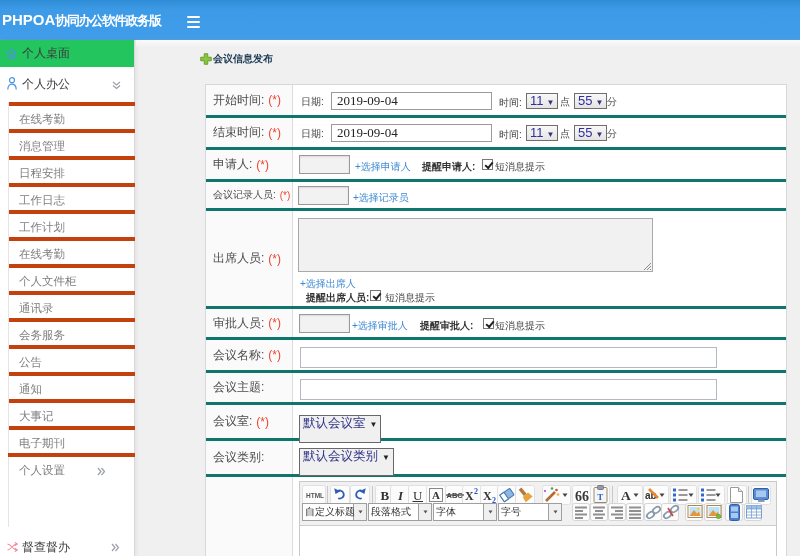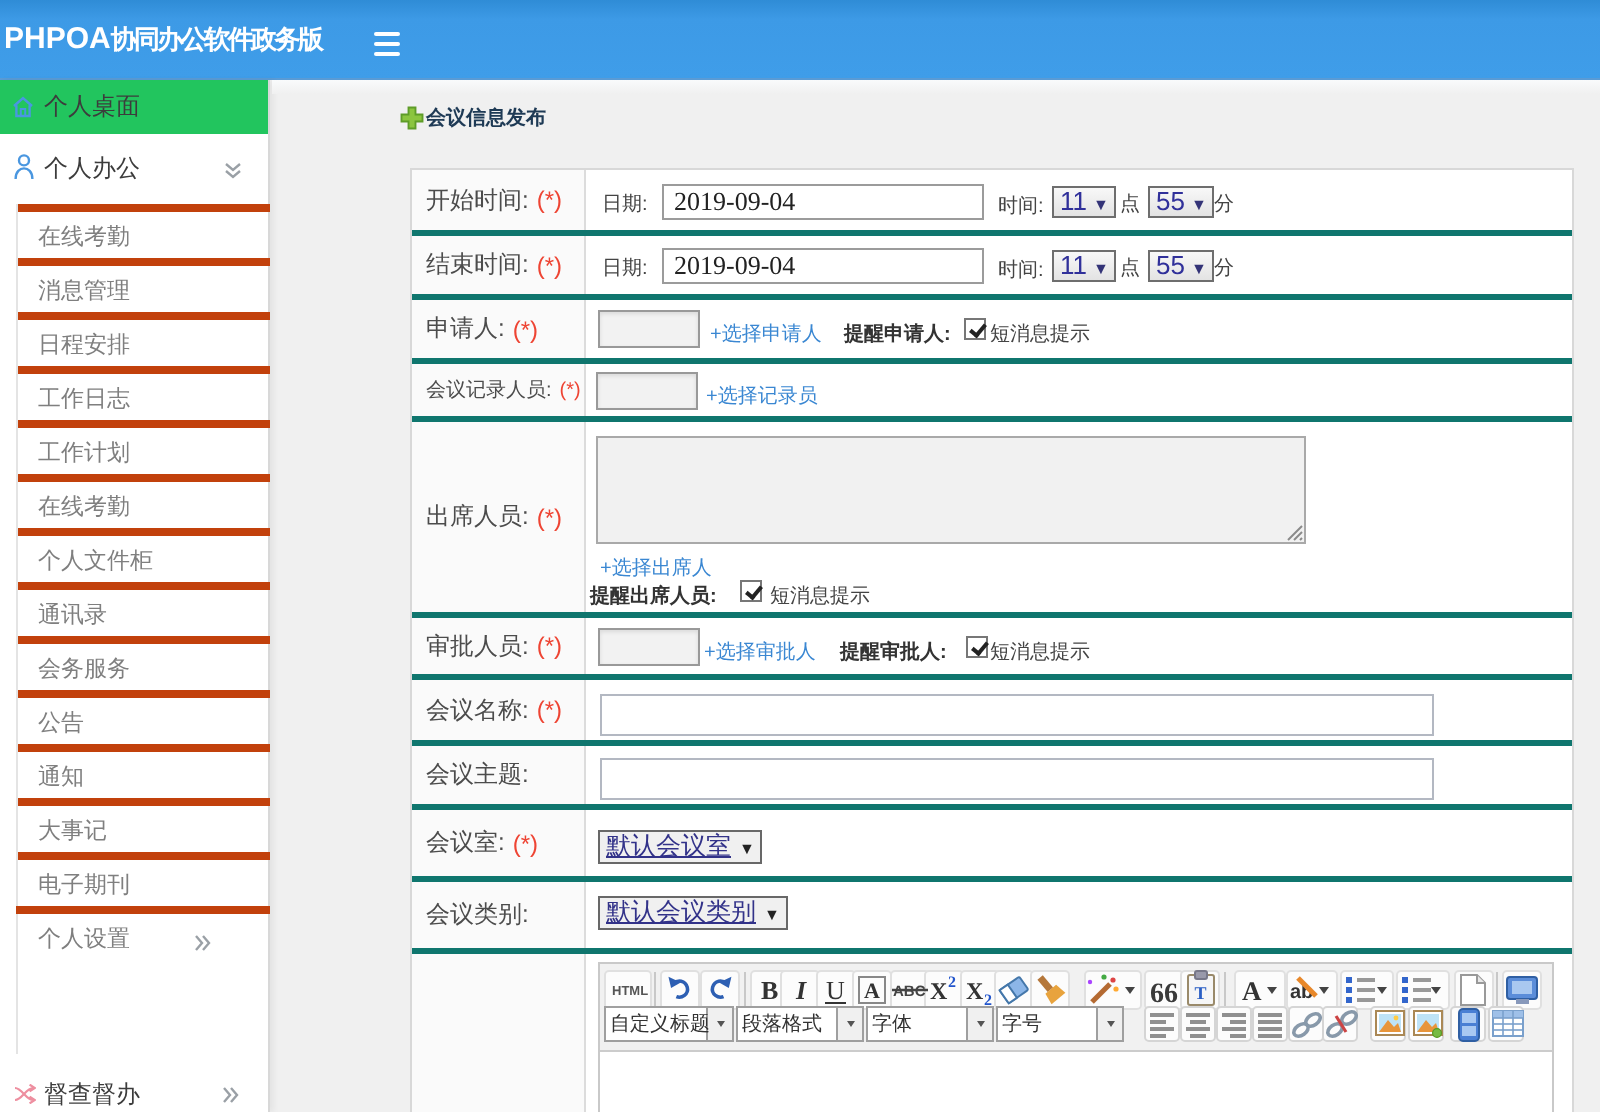--- a/index.html
+++ b/index.html
@@ -55,22 +55,22 @@
 .tsel { display:inline-block; height:16px; line-height:14px; border:1px solid #6e6e6e;
   background:linear-gradient(180deg,#f8f8f8,#e3e3e3); color:#30309a; font-size:13px;
   padding:0 3px; }
 .tsel .ar { color:#333377; font-size:8px; margin-left:3px; }
 .cbx { display:inline-block; width:11px; height:11px; border:1px solid #777;
   background:#fff; position:relative; }
 .cbx:after { content:""; position:absolute; left:2px; top:2px; width:6px; height:3px;
   border-left:2px solid #222; border-bottom:2px solid #222; transform:rotate(-50deg); }
 .bigtxt { width:355px; height:54px; background:#f1f1f1; border:1px solid #a9a9a9; }
 .longinput { width:417px; height:21px; border:1px solid #b3b8c2; background:#fff; }
-.nsel { display:inline-block; height:17px; line-height:15px; border:1px solid #686868;
-  background:#f0f0f0; color:#323289; font-size:12.5px; text-decoration:underline; padding:0 3px; }
+.nsel { display:inline-block; height:28px; line-height:15px; border:1px solid #686868;
+  background:#f0f0f0; color:#323289; font-size:12.5px; padding:0 3px; }
 .nsel .ar { color:#222; font-size:8px; margin-left:4px; display:inline-block; }
 .editorsvg { position:absolute; left:299px; top:481px; }
 </style>
 </head>
 <body>
 
 <div class="topbar">
   <span class="brand">PHPOA<span style="font-size:13px;letter-spacing:-1.3px">协同办公软件政务版</span></span>
   <div class="burger">
       <div></div>
@@ -191,21 +191,21 @@
         <div class="bigtxt abs" style="left:5px;top:7px">
             <svg style="position:absolute;right:0;bottom:0" width="10" height="10" viewBox="0 0 10 10">
               <g stroke="#8a8a8a" stroke-width="1">
                 <line x1="2" y1="9" x2="9" y2="2"></line>
                 <line x1="5" y1="9" x2="9" y2="5"></line>
                 <line x1="8" y1="9" x2="9" y2="8"></line>
               </g>
             </svg>
           </div>
         <a class="lnk abs" style="left:7px;top:66px">+选择出席人</a>
-        <span class="blab abs" style="left:2px;top:80px">提醒出席人员:</span>
+        <span class="blab abs" style="left:13px;top:80px">提醒出席人员:</span>
         <span class="cbx abs" style="left:77px;top:79px"></span>
         <span class="abs" style="left:92px;top:80px">短消息提示</span>
       </div>
     </div>
 
     <div class="frow" style="height:31px">
       <div class="fl">审批人员: <span class="req">(*)</span></div>
       <div class="fc">
         <span class="smallinput abs" style="left:6px;top:5px"></span>
         <a class="lnk abs" style="left:59px;top:10px">+选择审批人</a>

